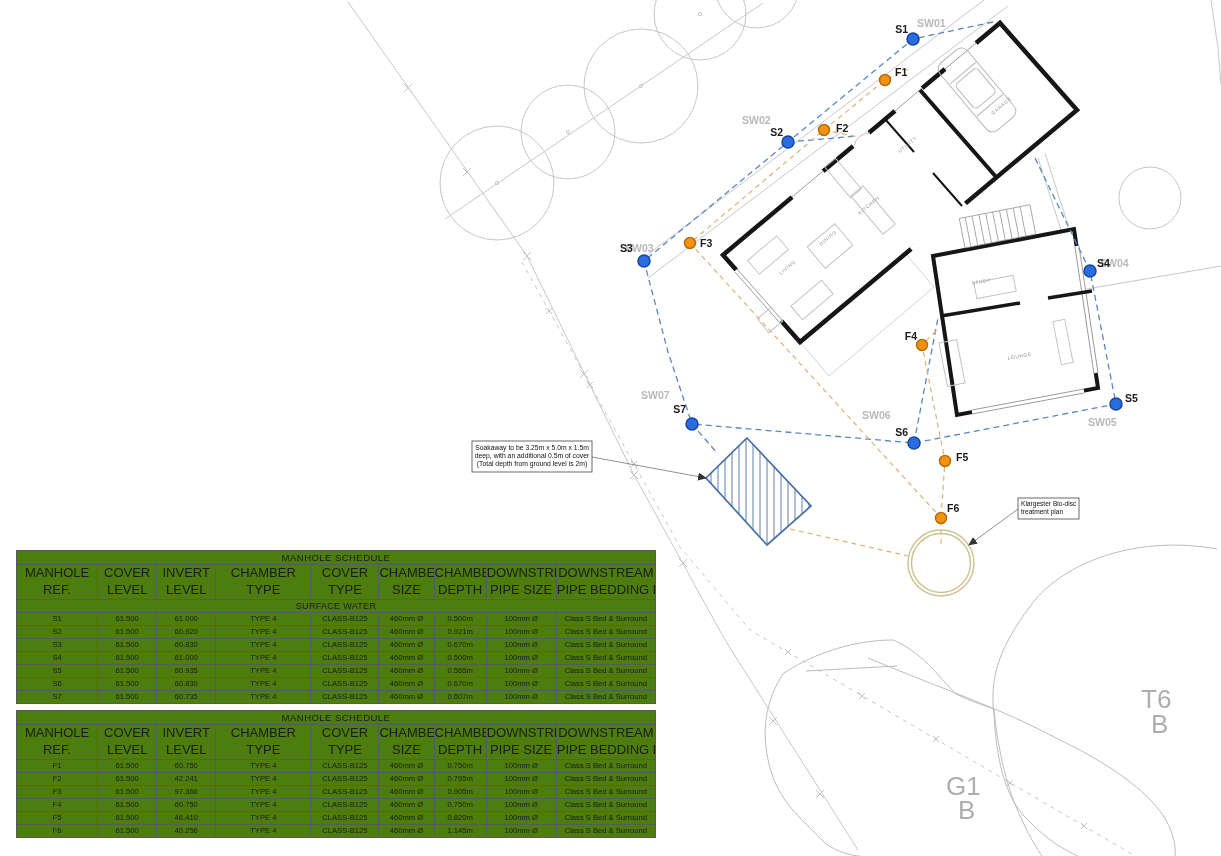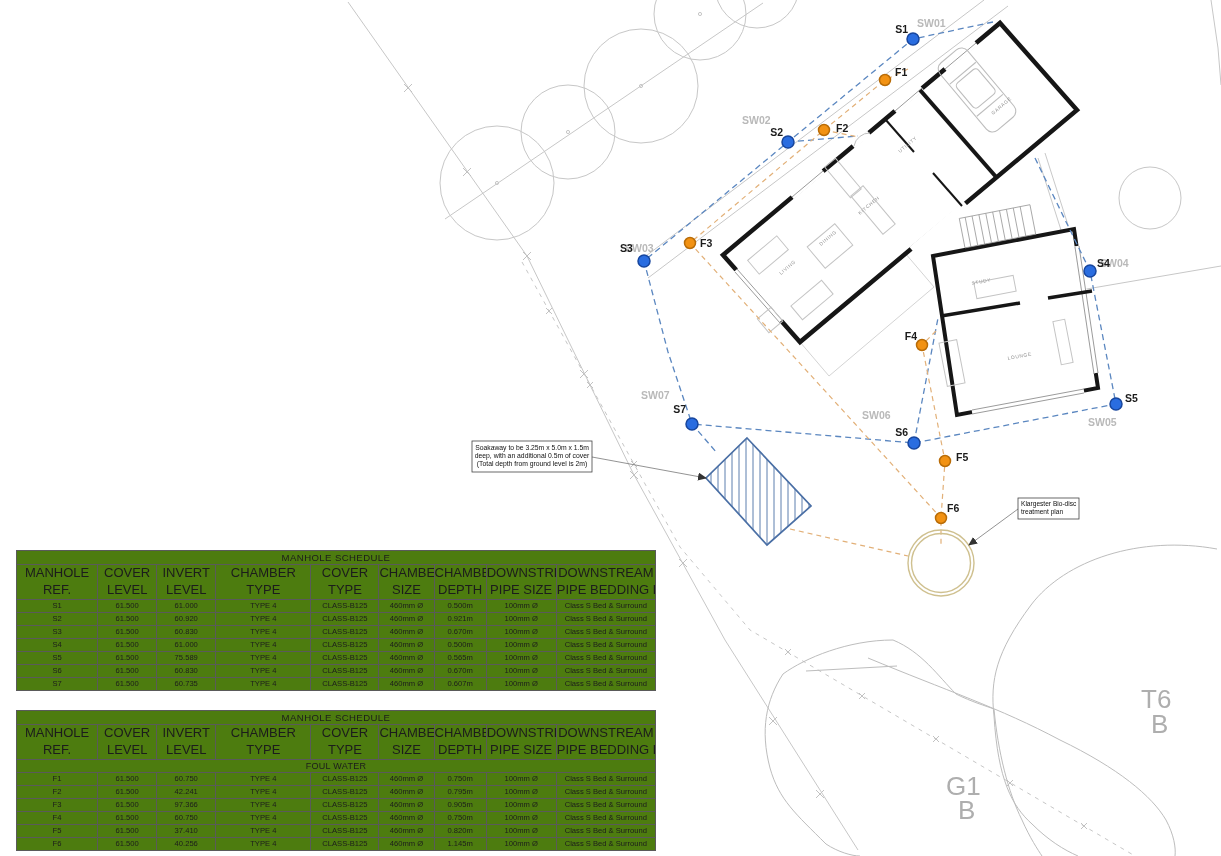--- a/index.html
+++ b/index.html
@@ -303,20 +303,23 @@
           <td class="t-head">MANHOLE<br>REF.</td>
           <td class="t-head">COVER<br>LEVEL</td>
           <td class="t-head">INVERT<br>LEVEL</td>
           <td class="t-head">CHAMBER<br>TYPE</td>
           <td class="t-head">COVER<br>TYPE</td>
           <td class="t-head">CHAMBER<br>SIZE</td>
           <td class="t-head">CHAMBER<br>DEPTH</td>
           <td class="t-head">DOWNSTREAM<br>PIPE SIZE</td>
           <td class="t-head">DOWNSTREAM<br>PIPE BEDDING DETAIL</td>
         </tr>
+        <tr>
+          <td class="t-section" colspan="9">SURFACE WATER</td>
+        </tr>
         <tr class="first-data">
           <td class="t-cell">S1</td>
           <td class="t-cell">61.500</td>
           <td class="t-cell">61.000</td>
           <td class="t-cell">TYPE 4</td>
           <td class="t-cell">CLASS-B125</td>
           <td class="t-cell">460mm Ø</td>
           <td class="t-cell">0.500m</td>
           <td class="t-cell">100mm Ø</td>
           <td class="t-cell">Class S Bed &amp; Surround</td>
@@ -350,21 +353,21 @@
           <td class="t-cell">TYPE 4</td>
           <td class="t-cell">CLASS-B125</td>
           <td class="t-cell">460mm Ø</td>
           <td class="t-cell">0.500m</td>
           <td class="t-cell">100mm Ø</td>
           <td class="t-cell">Class S Bed &amp; Surround</td>
         </tr>
         <tr>
           <td class="t-cell">S5</td>
           <td class="t-cell">61.500</td>
-          <td class="t-cell">75.589</td>
+          <td class="t-cell">60.935</td>
           <td class="t-cell">TYPE 4</td>
           <td class="t-cell">CLASS-B125</td>
           <td class="t-cell">460mm Ø</td>
           <td class="t-cell">0.565m</td>
           <td class="t-cell">100mm Ø</td>
           <td class="t-cell">Class S Bed &amp; Surround</td>
         </tr>
         <tr>
           <td class="t-cell">S6</td>
           <td class="t-cell">61.500</td>
@@ -409,23 +412,20 @@
           <td class="t-head">MANHOLE<br>REF.</td>
           <td class="t-head">COVER<br>LEVEL</td>
           <td class="t-head">INVERT<br>LEVEL</td>
           <td class="t-head">CHAMBER<br>TYPE</td>
           <td class="t-head">COVER<br>TYPE</td>
           <td class="t-head">CHAMBER<br>SIZE</td>
           <td class="t-head">CHAMBER<br>DEPTH</td>
           <td class="t-head">DOWNSTREAM<br>PIPE SIZE</td>
           <td class="t-head">DOWNSTREAM<br>PIPE BEDDING DETAIL</td>
         </tr>
-        <tr>
-          <td class="t-section" colspan="9">FOUL WATER</td>
-        </tr>
         <tr class="first-data">
           <td class="t-cell">F1</td>
           <td class="t-cell">61.500</td>
           <td class="t-cell">60.750</td>
           <td class="t-cell">TYPE 4</td>
           <td class="t-cell">CLASS-B125</td>
           <td class="t-cell">460mm Ø</td>
           <td class="t-cell">0.750m</td>
           <td class="t-cell">100mm Ø</td>
           <td class="t-cell">Class S Bed &amp; Surround</td>
@@ -459,21 +459,21 @@
           <td class="t-cell">TYPE 4</td>
           <td class="t-cell">CLASS-B125</td>
           <td class="t-cell">460mm Ø</td>
           <td class="t-cell">0.750m</td>
           <td class="t-cell">100mm Ø</td>
           <td class="t-cell">Class S Bed &amp; Surround</td>
         </tr>
         <tr>
           <td class="t-cell">F5</td>
           <td class="t-cell">61.500</td>
-          <td class="t-cell">37.410</td>
+          <td class="t-cell">46.410</td>
           <td class="t-cell">TYPE 4</td>
           <td class="t-cell">CLASS-B125</td>
           <td class="t-cell">460mm Ø</td>
           <td class="t-cell">0.820m</td>
           <td class="t-cell">100mm Ø</td>
           <td class="t-cell">Class S Bed &amp; Surround</td>
         </tr>
         <tr>
           <td class="t-cell">F6</td>
           <td class="t-cell">61.500</td>

